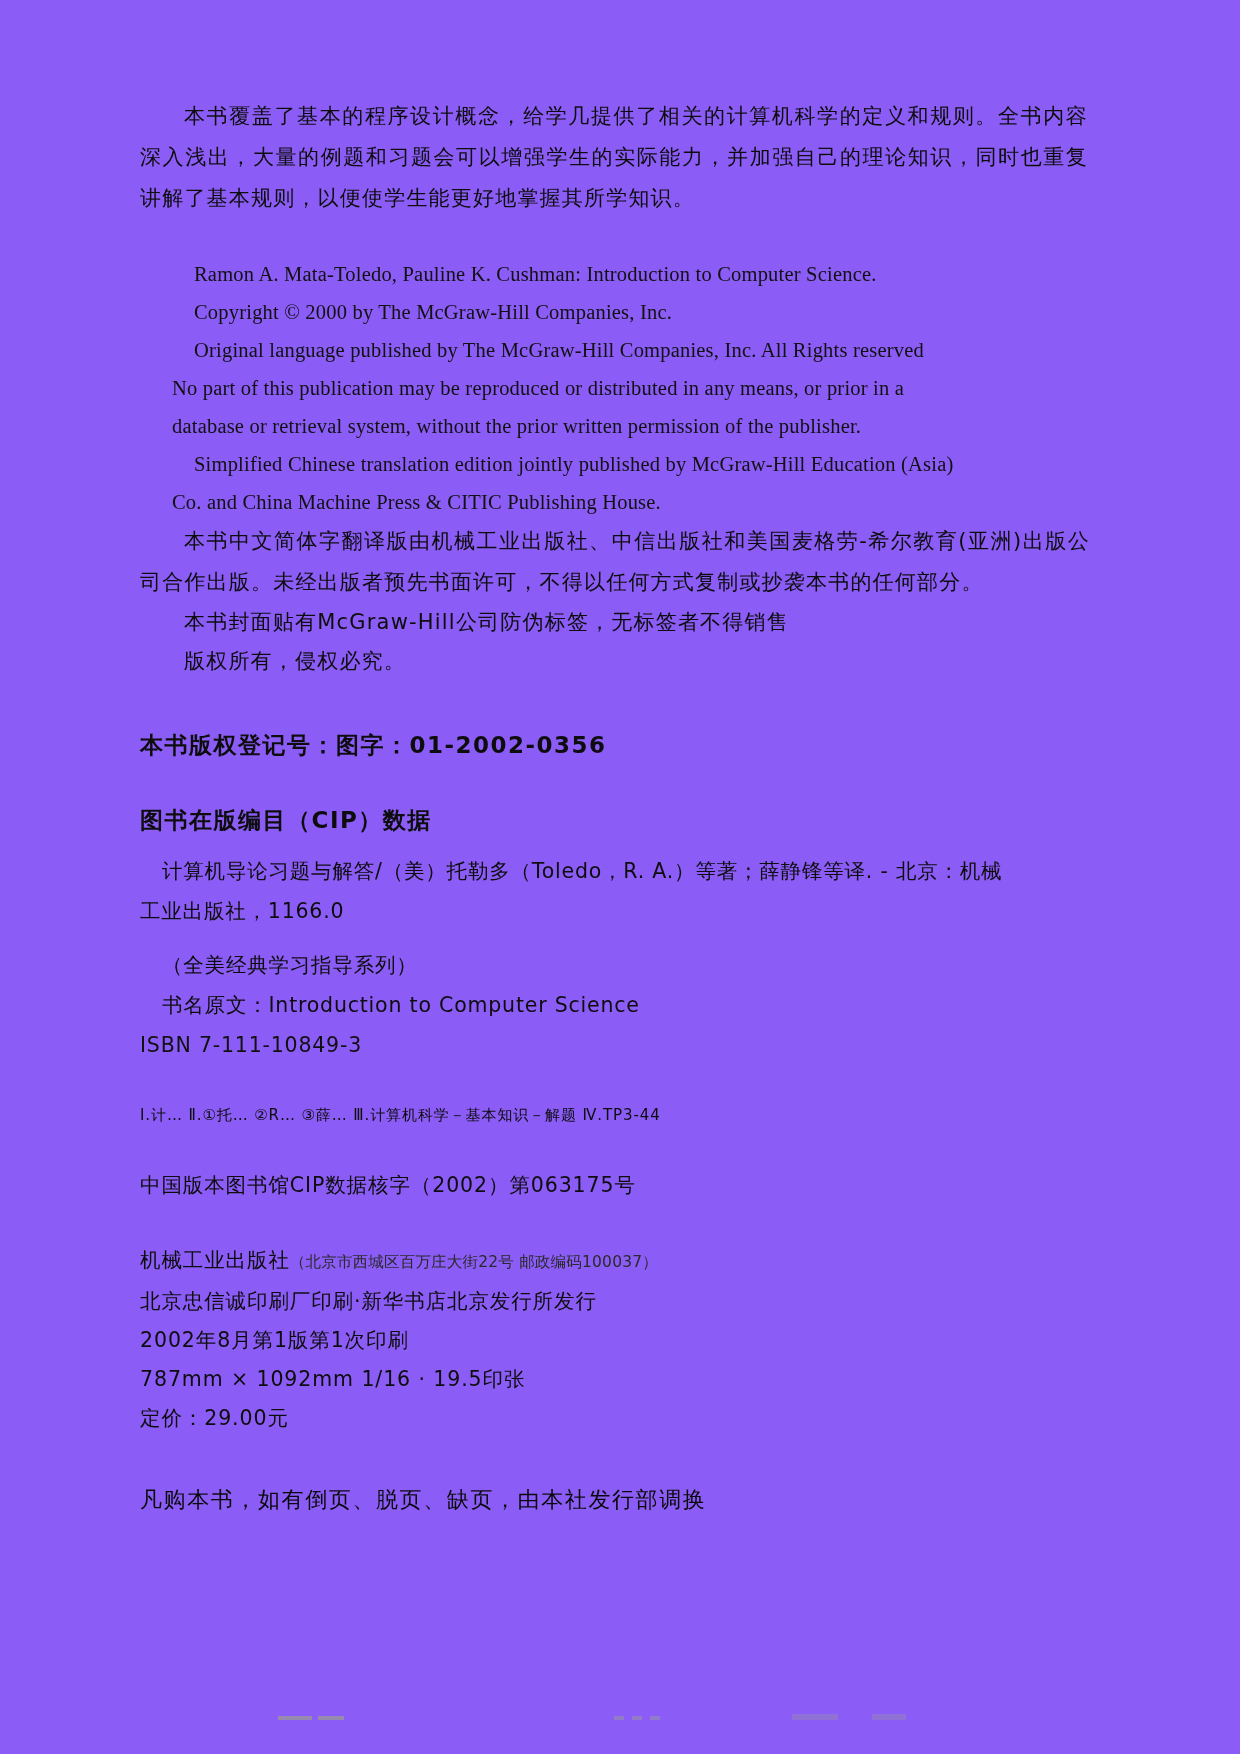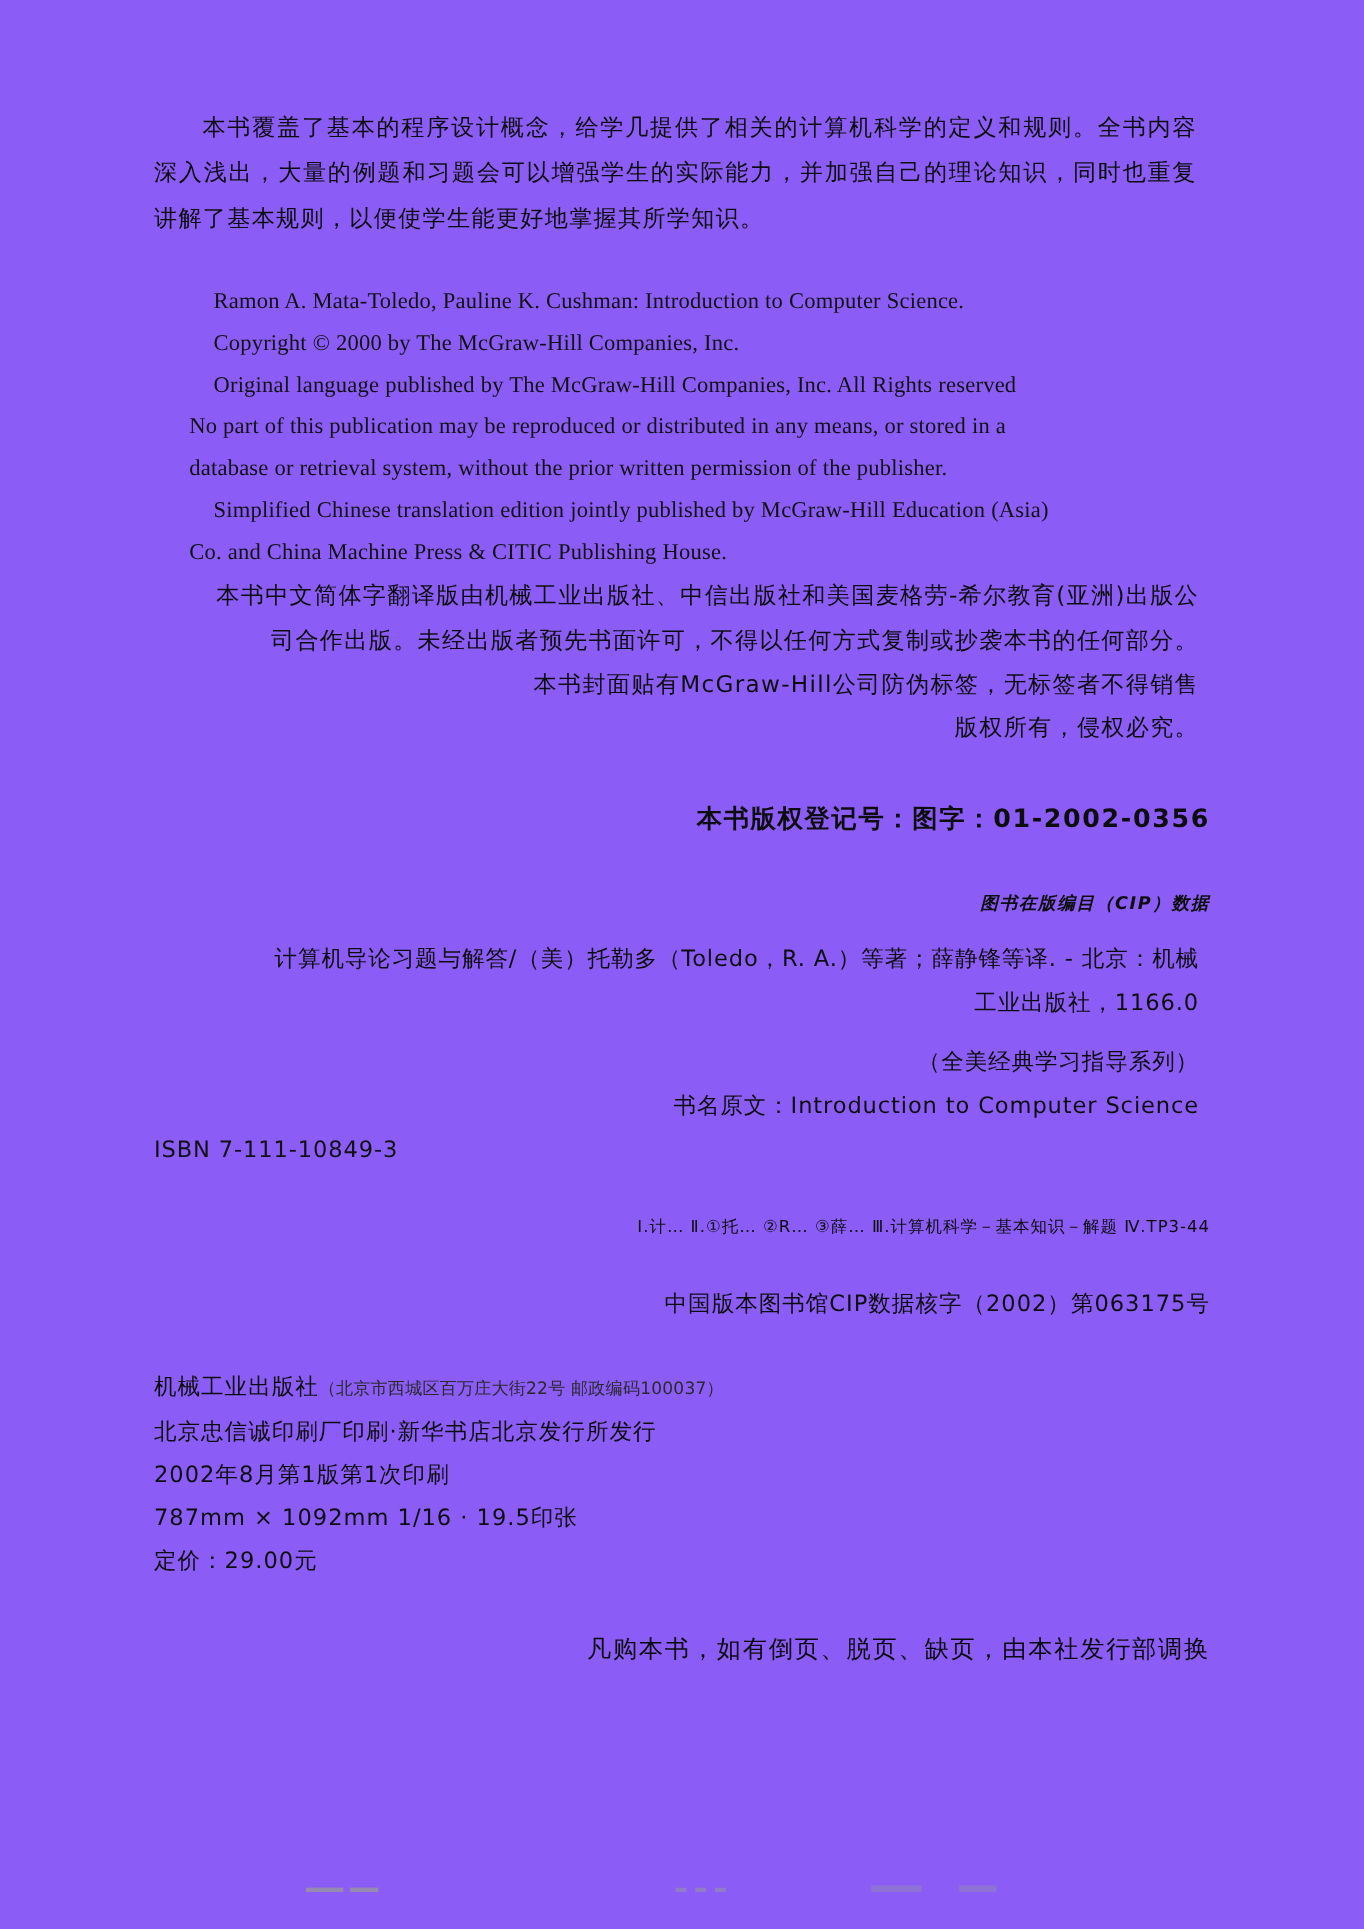--- a/index.html
+++ b/index.html
@@ -40,21 +40,20 @@
     text-align: justify;
     color: #0d0d0d;
   }
 
   .cn {
     font-family: "DejaVu Sans", "Liberation Sans", sans-serif;
     font-size: 21px;
     line-height: 41px;
     letter-spacing: 1.2px;
     color: #0d0d0d;
-    text-align: right;
   }
 
   .en {
     font-family: "Liberation Serif", "DejaVu Serif", serif;
     font-size: 20.5px;
     line-height: 38px;
     letter-spacing: 0.2px;
     color: #111;
     margin-left: 32px;
   }
@@ -84,23 +83,22 @@
   .block-reg {
     margin-top: 44px;
     font-weight: bold;
     font-size: 23px;
     letter-spacing: 1.5px;
   }
 
   .block-cip-title {
     margin-top: 34px;
     font-weight: bold;
-    font-size: 16px;
+    font-size: 23px;
     letter-spacing: 1.5px;
-    font-style: italic;
   }
 
   .block-cip-body {
     margin-top: 10px;
     width: 950px;
   }
   .block-cip-body .cn,
   .block-cip-body .mix {
     display: block;
     line-height: 40px;
@@ -176,21 +174,21 @@
 
 <div class="page">
   <div class="content">
 
     <div class="para cn indent block-summary">本书覆盖了基本的程序设计概念，给学几提供了相关的计算机科学的定义和规则。全书内容深入浅出，大量的例题和习题会可以增强学生的实际能力，并加强自己的理论知识，同时也重复讲解了基本规则，以便使学生能更好地掌握其所学知识。</div>
 
     <div class="block-en-rights">
       <span class="en indent-sm">Ramon A. Mata-Toledo, Pauline K. Cushman: Introduction to Computer Science.</span>
       <span class="en indent-sm">Copyright © 2000 by The McGraw-Hill Companies, Inc.</span>
       <span class="en indent-sm">Original language published by The McGraw-Hill Companies, Inc. All Rights reserved</span>
-      <span class="en">No part of this publication may be reproduced or distributed in any means, or stored in a</span>
+      <span class="en">No part of this publication may be reproduced or distributed in any means, or prior in a</span>
       <span class="en">database or retrieval system, without the prior written permission of the publisher.</span>
       <span class="en indent-sm">Simplified Chinese translation edition jointly published by McGraw-Hill Education (Asia)</span>
       <span class="en">Co. and China Machine Press &amp; CITIC Publishing House.</span>
     </div>
 
     <div class="block-cn-rights">
       <div class="para cn indent">本书中文简体字翻译版由机械工业出版社、中信出版社和美国麦格劳-希尔教育(亚洲)出版公司合作出版。未经出版者预先书面许可，不得以任何方式复制或抄袭本书的任何部分。</div>
       <div class="para cn indent line-tight">本书封面贴有McGraw-Hill公司防伪标签，无标签者不得销售</div>
       <div class="para cn indent line-tight">版权所有，侵权必究。</div>
     </div>

